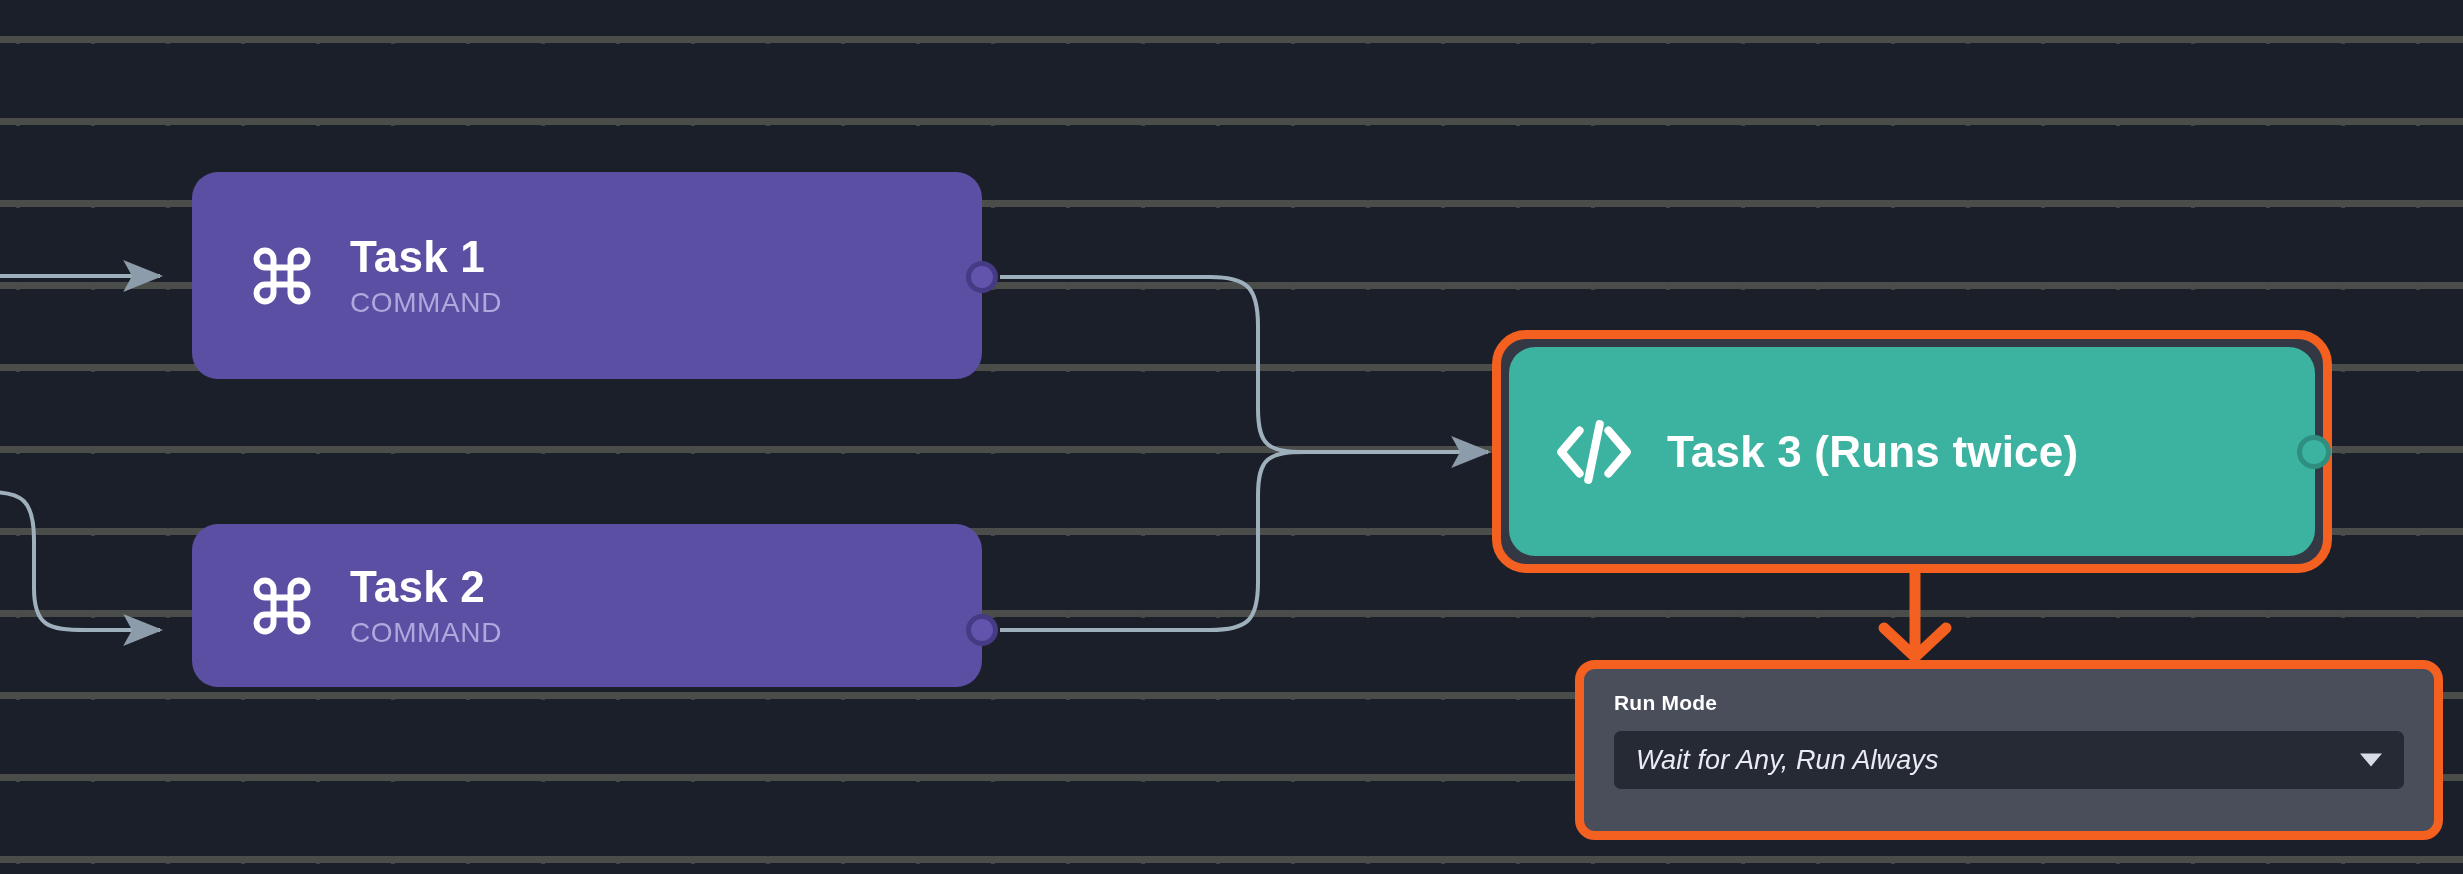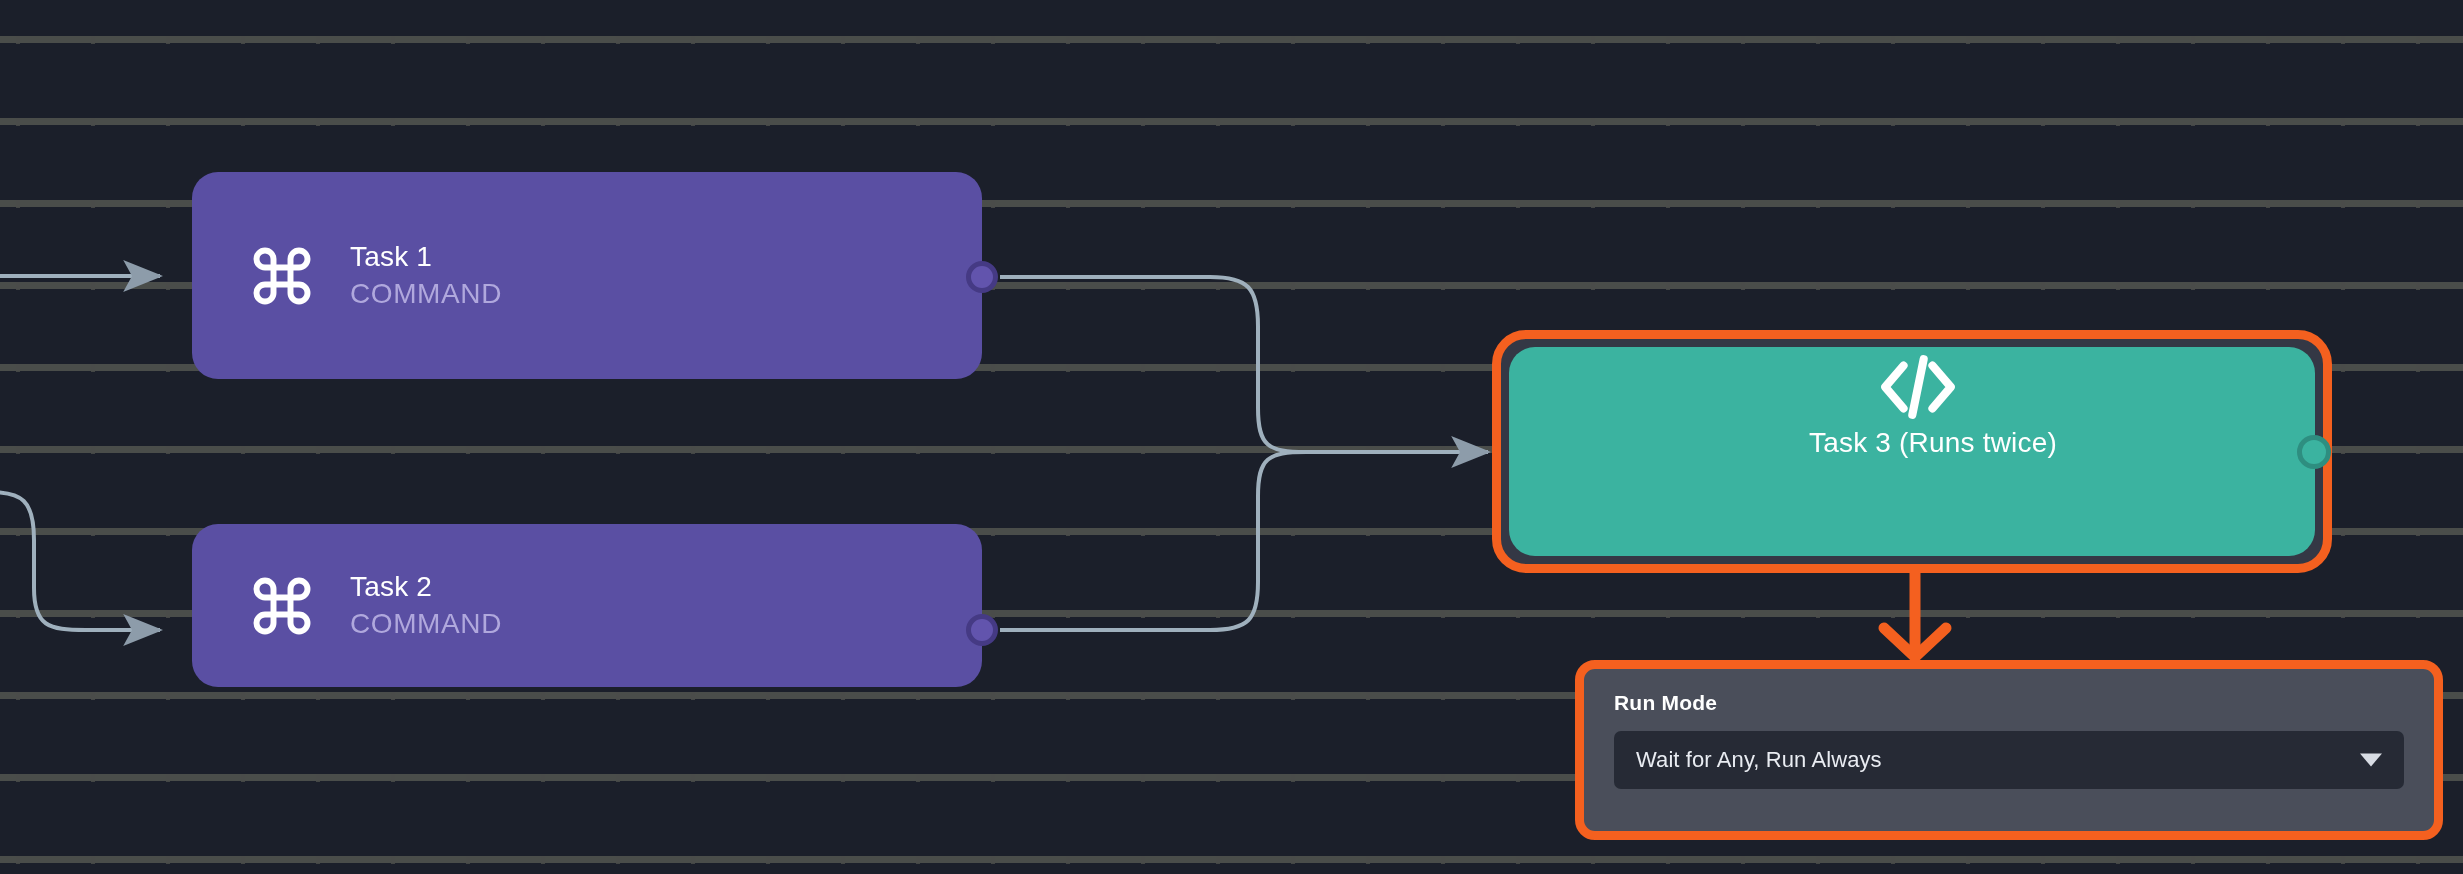--- a/index.html
+++ b/index.html
@@ -40,41 +40,41 @@
     display: flex;
     align-items: center;
     border-radius: 26px;
     box-sizing: border-box;
   }
   .node-purple {
     background: #5a4fa3;
   }
   .node-teal {
     background: #3bb3a0;
-    flex-direction: column;
   }
 
   .node-icon {
     flex: 0 0 auto;
     display: flex;
     align-items: center;
     justify-content: center;
     color: #ffffff;
   }
   .node-text {
     display: flex;
     flex-direction: column;
     justify-content: center;
   }
   .node-title {
     color: #ffffff;
-    font-size: 28px;
+    font-size: 44px;
     line-height: 1.12;
     letter-spacing: 0.2px;
     white-space: nowrap;
+    font-weight: bold;
   }
   .node-subtitle {
     font-size: 28px;
     font-weight: normal;
     letter-spacing: 0.6px;
     white-space: nowrap;
     margin-top: 6px;
   }
   .sub-purple { color: #b0a8dd; }
   .sub-teal   { color: #b3e3da; }
@@ -126,22 +126,23 @@
     position: relative;
     background: #262a35;
     border-radius: 7px;
     height: 58px;
     display: flex;
     align-items: center;
     padding: 0 22px;
   }
   #run-mode-value {
     color: #e9ecf2;
-    font-size: 22px;
+    font-size: 27px;
     letter-spacing: 0.1px;
+    font-style: italic;
   }
   #run-mode-caret {
     position: absolute;
     right: 22px;
     top: 50%;
     transform: translateY(-50%);
     width: 0;
     height: 0;
     border-left: 11px solid transparent;
     border-right: 11px solid transparent;

